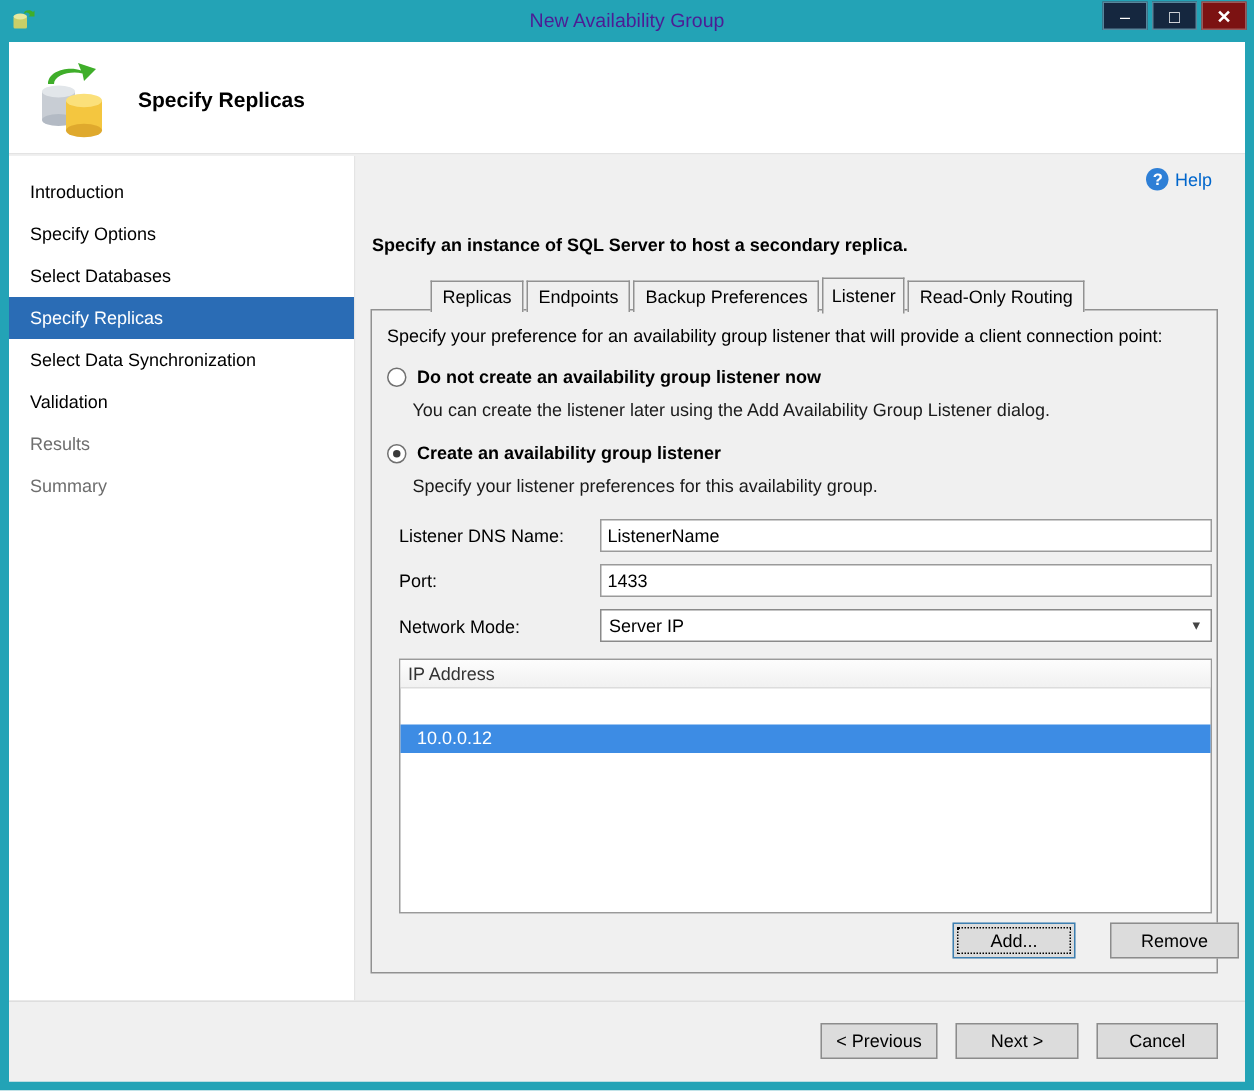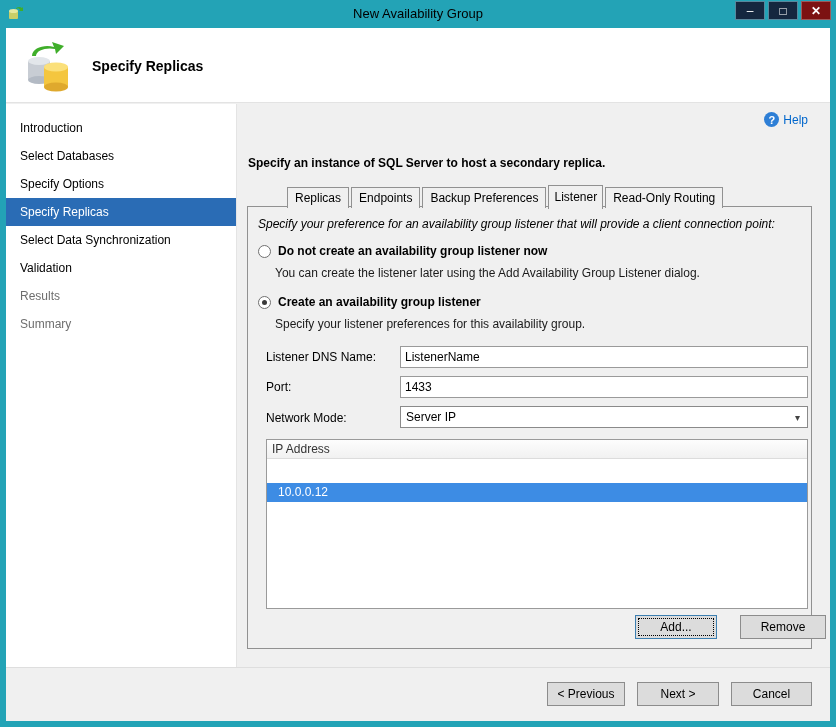--- a/index.html
+++ b/index.html
@@ -2,21 +2,21 @@
 <html><head>
 <meta charset="utf-8">
 <style>
   * { margin:0; padding:0; box-sizing:border-box; }
   body { font-family:"Liberation Sans", sans-serif; font-size:12px; color:#000; background:#fff; }
   .window { position:relative; width:836px; height:727px; background:#23a3b6; overflow:hidden; }
 
   
   .titlebar { position:absolute; top:0; left:0; right:0; height:28px; background:#23a3b6; }
   .app-icon { position:absolute; left:8px; top:6px; width:16px; height:16px; }
-  .title-text { position:absolute; left:0; right:0; top:6px; text-align:center; font-size:13px; color:#000000; }
+  .title-text { position:absolute; left:0; right:0; top:6px; text-align:center; font-size:13px; color:#4c1d95; }
   .win-controls { position:absolute; top:1px; right:5px; display:flex; gap:3px; }
   .win-btn { width:30px; height:19px; display:flex; align-items:center; justify-content:center;
              color:#fff; font-size:12px; line-height:1; border:1px solid #58879c; background:#15273f; cursor:default; }
   .win-btn.close { background:#7c1212; border-color:#9c5a5a; font-weight:bold; }
 
   
   .client { position:absolute; top:28px; left:6px; right:6px; bottom:6px; background:#f0f0f0; }
 
   .header { position:absolute; top:0; left:0; right:0; height:75px; background:#ffffff; border-bottom:1px solid #e3e3e3; }
   .header-icon { position:absolute; left:16px; top:12px; }
@@ -41,21 +41,21 @@
   .instruction { position:absolute; left:10px; top:52px; font-weight:bold; }
 
   .tabstrip { position:absolute; left:9px; top:81px; display:flex; align-items:flex-end; z-index:3;margin-left:40px; }
   .tab { background:#f0f0f0; border:1px solid #919191; border-bottom:none; padding:3px 7px; margin-right:2px;
          cursor:pointer; white-space:nowrap; }
   .tab.active { padding:4px 5px 5px; margin-bottom:-1px; z-index:4; position:relative; }
 
   .tabpage { position:absolute; left:9px; right:18px; top:102px; height:443px; background:#f0f0f0;
              border:1px solid #919191; z-index:1; }
 
-  .tp-intro { position:absolute; left:10px; top:10px;font-style:italic; }
+  .tp-intro { position:absolute; left:10px; top:10px; }
 
   .opt-row { position:absolute; left:10px; display:flex; align-items:center; gap:7px; cursor:pointer; }
   .opt-row .opt-label { font-weight:bold; }
   .opt-desc { position:absolute; left:27px; color:#1a1a1a; }
 
   .radio { width:13px; height:13px; border:1px solid #707070; border-radius:50%; background:#fff; position:relative; flex:0 0 13px; }
   .radio.checked::after { content:""; position:absolute; left:3px; top:3px; width:5px; height:5px; border-radius:50%; background:#3a3a3a; }
 
   .form-label { position:absolute; left:18px; }
   .text-input { position:absolute; left:152px; right:3px; height:22px; border:1px solid #9a9a9a; background:#fff;
@@ -115,22 +115,22 @@
         <ellipse cx="34" cy="27" rx="12" ry="4.5" fill="#fbe07a"></ellipse>
         <ellipse cx="34" cy="47" rx="12" ry="4.5" fill="#dfa92d"></ellipse>
       </svg>
       <div class="header-title">Specify Replicas</div>
     </div>
 
     <div class="bodyarea">
 
       <div class="sidebar">
         <div class="nav-item">Introduction</div>
+        <div class="nav-item">Specify Options</div>
         <div class="nav-item">Select Databases</div>
-        <div class="nav-item">Specify Options</div>
         <div class="nav-item selected">Specify Replicas</div>
         <div class="nav-item">Select Data Synchronization</div>
         <div class="nav-item">Validation</div>
         <div class="nav-item disabled">Results</div>
         <div class="nav-item disabled">Summary</div>
       </div>
 
       <div class="main">
 
         <div class="help">

